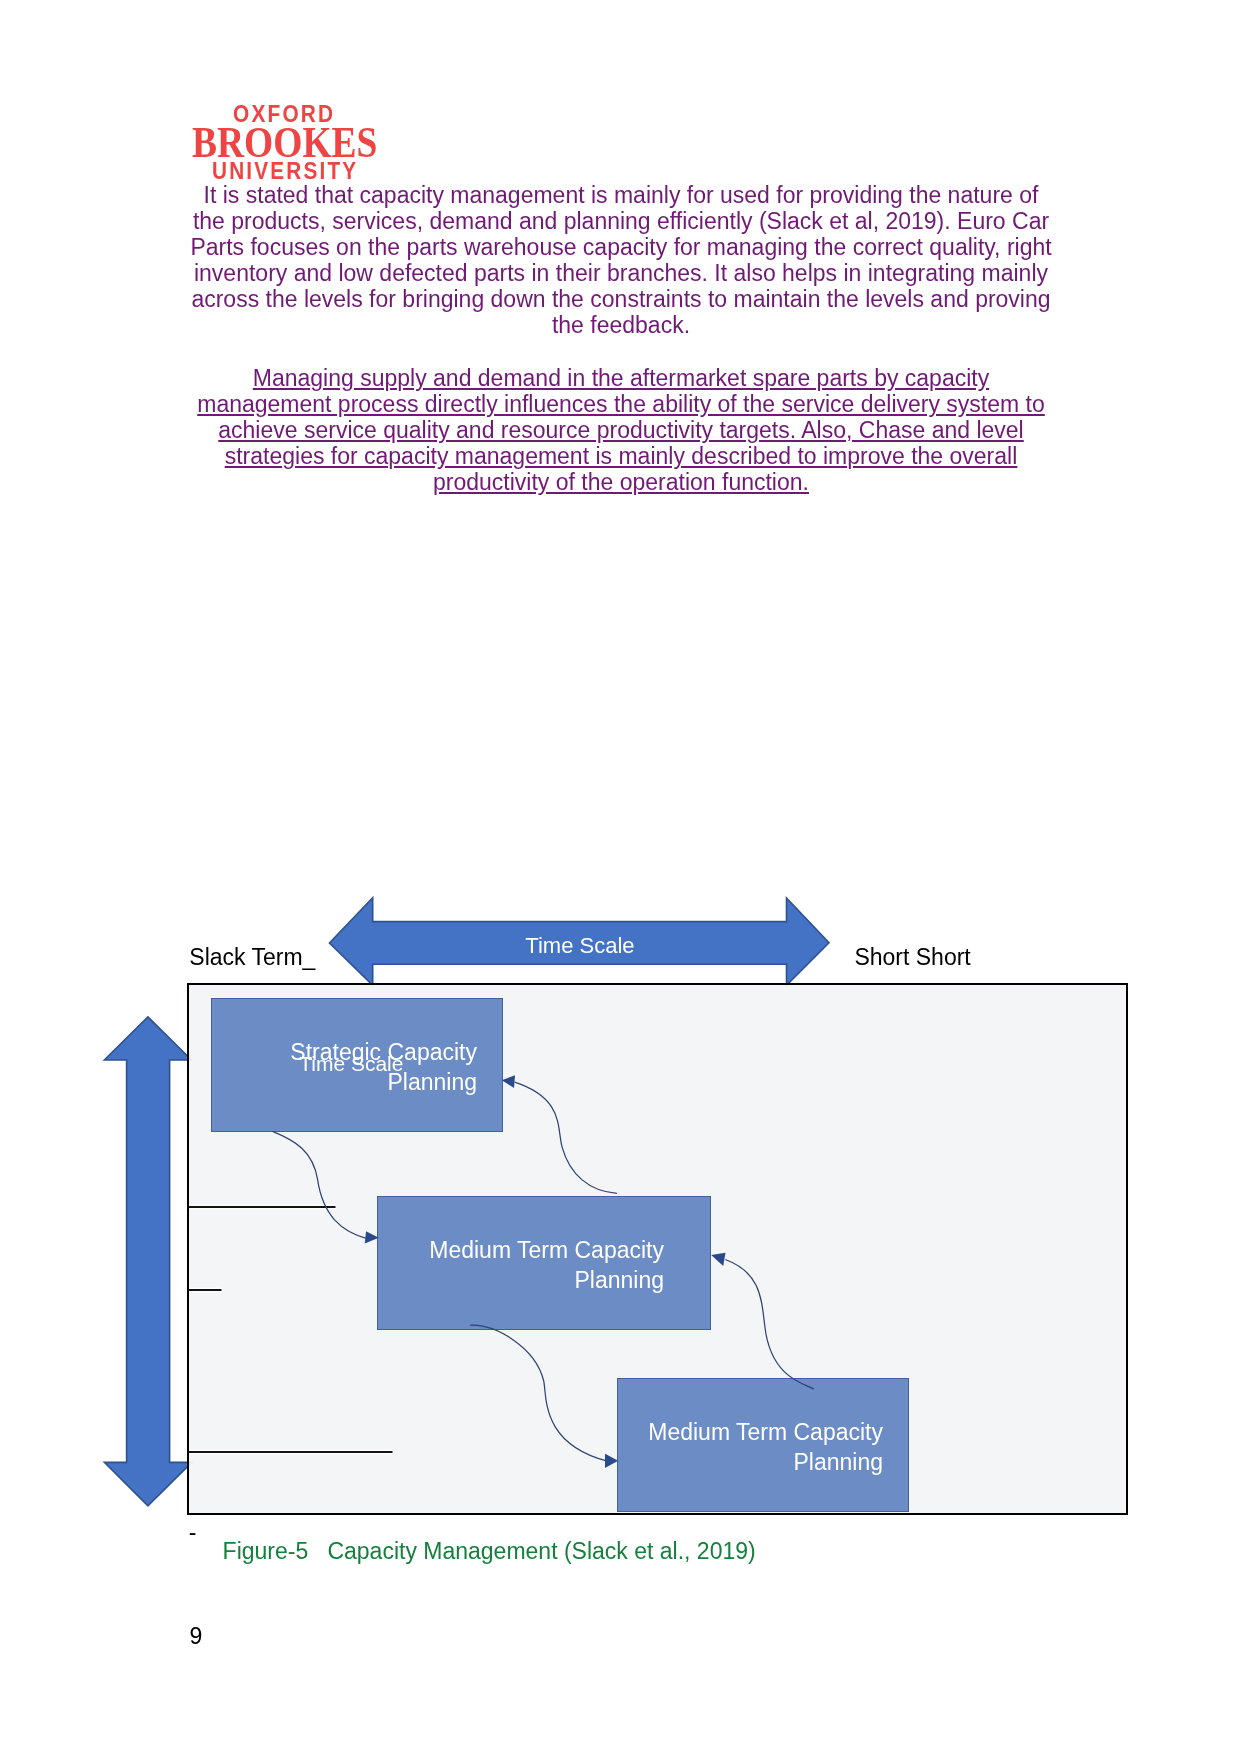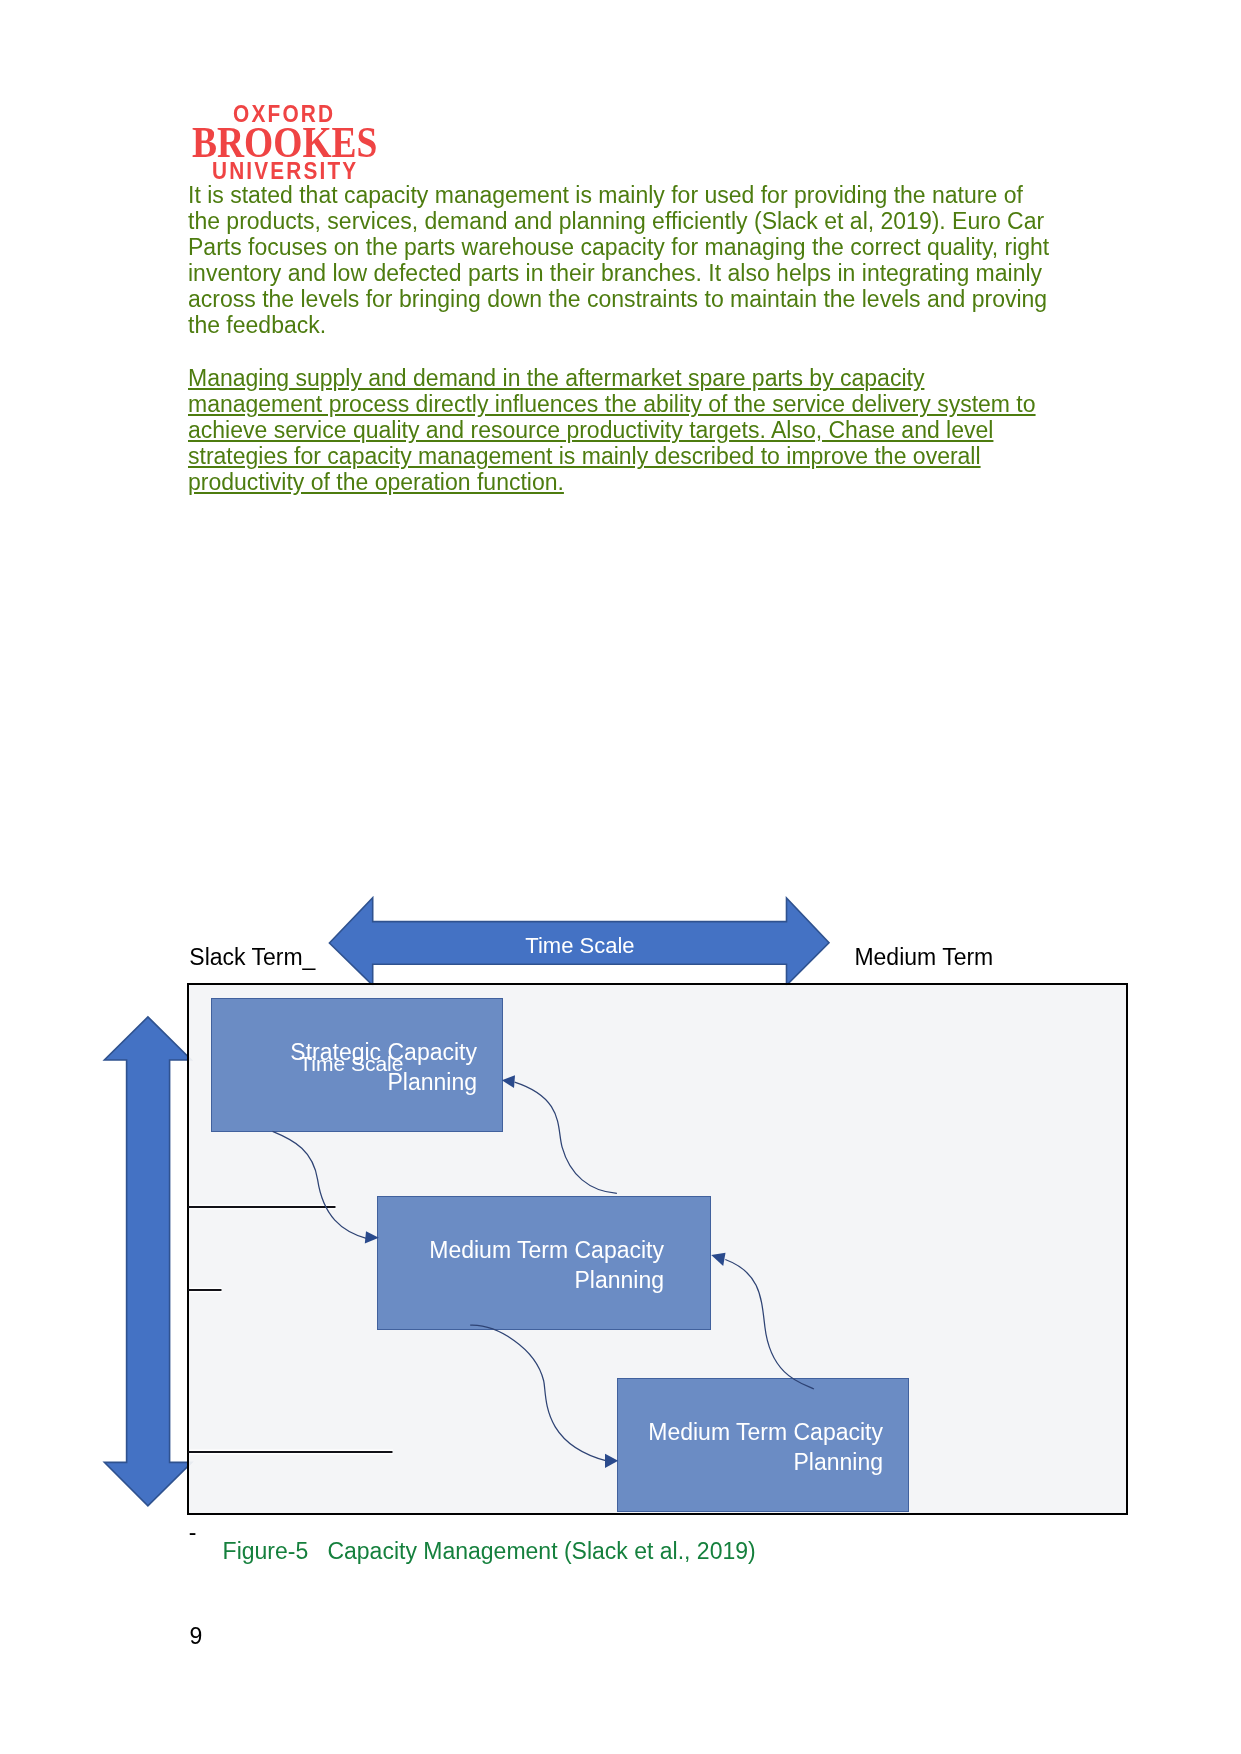--- a/index.html
+++ b/index.html
@@ -15,21 +15,21 @@
      font-weight:bold;font-size:23px;letter-spacing:2.4px;line-height:23px;white-space:nowrap;
      transform:scaleX(0.907) translateZ(0);transform-origin:left top;}
   .logo-brookes{position:absolute;left:3.6px;top:16.8px;font-family:"Liberation Serif",serif;
      font-weight:bold;font-size:45px;line-height:45px;letter-spacing:0px;white-space:nowrap;
      transform:scaleX(0.833) translateZ(0);transform-origin:left top;}
   .logo-university{position:absolute;left:23.6px;top:57px;font-family:"Liberation Sans",sans-serif;
      font-weight:bold;font-size:23px;letter-spacing:2.4px;line-height:23px;white-space:nowrap;
      transform:scaleX(0.903) translateZ(0);transform-origin:left top;}
 
   
-  .para{position:absolute;left:188px;width:866px;font-size:23px;line-height:26.1px;color:#4d7c0f;}
+  .para{position:absolute;left:188px;width:866px;font-size:23px;line-height:26.1px;color:#701a75;text-align:center;}
   #para1{top:182px;}
   #para2{top:365px;text-decoration:underline;}
 
   
   .figure{position:absolute;left:0px;top:890px;width:1241px;height:680px;}
   .outerbox{position:absolute;left:187px;top:93px;width:941px;height:532px;
      background:rgba(243,244,246,0.94);border:2px solid #000;box-sizing:border-box;}
 
   .lbl{position:absolute;font-size:23px;color:#000;white-space:nowrap;}
   #lbl-long{left:189.3px;top:54px;}
@@ -66,21 +66,21 @@
   <div class="para" id="para1">It is stated that capacity management is mainly for used for providing the nature of the products, services, demand and planning efficiently (Slack et al, 2019). Euro Car Parts focuses on the parts warehouse capacity for managing the correct quality, right inventory and low defected parts in their branches. It also helps in integrating mainly across the levels for bringing down the constraints to maintain the levels and proving the feedback.</div>
   <div class="para" id="para2">Managing supply and demand in the aftermarket spare parts by capacity management process directly influences the ability of the service delivery system to achieve service quality and resource productivity targets. Also, Chase and level strategies for capacity management is mainly described to improve the overall productivity of the operation function.</div>
 
   <div class="figure">
     <svg class="fig-svg" width="1241" height="680" viewBox="0 0 1241 680">
       <polygon points="329.4,53 372.7,7.7 372.7,31.6 786.5,31.6 786.5,8 829,52.7 786.5,95.3 786.5,74.2 372.7,74.2 372.7,95.3" fill="#4472c4" stroke="#2f528f" stroke-width="1.6" stroke-linejoin="miter"></polygon>
       <polygon points="147.9,126.9 191.4,170 169.6,170 169.6,572.4 191.9,572.4 147.9,615.9 104.4,572.4 126.6,572.4 126.6,170 104.4,170" fill="#4472c4" stroke="#2f528f" stroke-width="1.6" stroke-linejoin="miter"></polygon>
     </svg>
     <div class="outerbox"></div>
     <div class="lbl" id="lbl-long">Slack Term_</div>
-    <div class="lbl" id="lbl-short">Medium Term</div>
+    <div class="lbl" id="lbl-short">Short Short</div>
     <div class="nodebox" id="node1">
         <span>Strategic Capacity Planning</span>
       </div>
     <div class="nodebox" id="node2">
         <span>Medium Term Capacity Planning</span>
       </div>
     <div class="nodebox" id="node3">
         <span>Medium Term Capacity Planning</span>
       </div>
     <svg class="fig-svg" width="1241" height="680" viewBox="0 0 1241 680">

